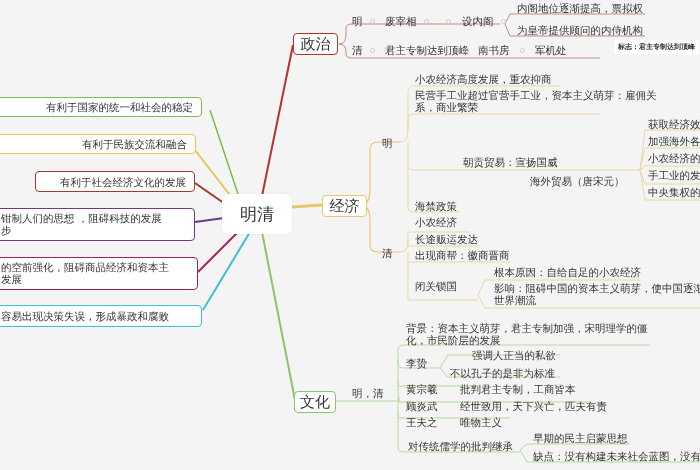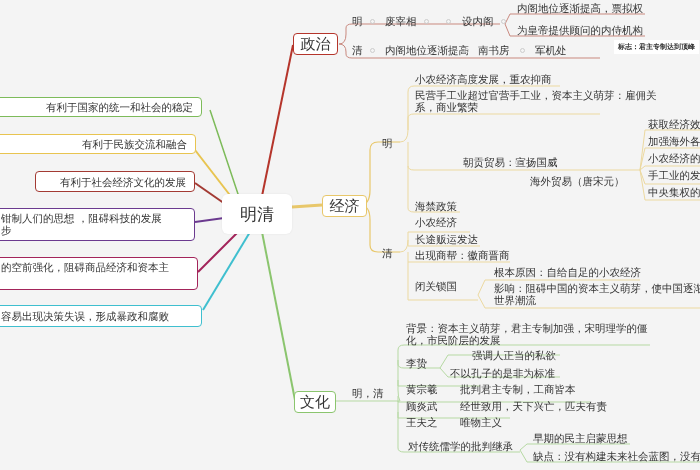--- a/index.html
+++ b/index.html
@@ -97,41 +97,42 @@
 </div>
 <div class="left-box" style="left:35px; top:171px; width:160px; height:21px; border:1px solid #a33a33; text-align:right; padding-top:4px;">
   <span>有利于社会经济文化的发展</span>
 </div>
 <div class="left-box" style="left:-10px; top:208px; width:205px; height:33px; border:1px solid #6b3a8f; padding-left:10px; padding-top:3px;">
   <div>钳制人们的思想 ，阻碍科技的发展</div>
   <div>步</div>
 </div>
 <div class="left-box" style="left:-10px; top:257px; width:208px; height:33px; border:1px solid #a3245a; padding-left:10px; padding-top:3px;">
   <div>的空前强化，阻碍商品经济和资本主</div>
+  <div>发展</div>
 </div>
 <div class="left-box" style="left:-10px; top:305px; width:212px; height:22px; border:1px solid #3fbfcf; padding-left:10px; padding-top:4px;">
   <span>容易出现决策失误，形成暴政和腐败</span>
 </div>
 
 <div class="box" style="left:293px; top:33px; width:45px; height:22px; border:1.5px solid #b5352b;">
   <span>政治</span>
 </div>
 <div class="t" style="left:352px; top:15px;">明</div>
 <div class="dot" style="left:370px; top:19px;"></div>
 <div class="t" style="left:385px; top:15px;">废宰相</div>
 <div class="dot" style="left:424px; top:19px;"></div>
 <div class="dot" style="left:446px; top:19px;"></div>
 <div class="t" style="left:462px; top:15px;">设内阁</div>
 <div class="dot" style="left:501px; top:19px;"></div>
 <div class="t" style="left:517px; top:2px;">内阁地位逐渐提高，票拟权</div>
 <div class="t" style="left:517px; top:24px;">为皇帝提供顾问的内侍机构</div>
 
 <div class="t" style="left:352px; top:44px;">清</div>
 <div class="dot" style="left:370px; top:48px;"></div>
-<div class="t" style="left:385px; top:44px;">内阁地位逐渐提高</div>
+<div class="t" style="left:385px; top:44px;">君主专制达到顶峰</div>
 <div class="dot" style="left:464px; top:48px;"></div>
 <div class="t" style="left:478px; top:44px;">南书房</div>
 <div class="dot" style="left:520px; top:48px;"></div>
 <div class="t" style="left:535px; top:44px;">军机处</div>
 <div class="note">标志：君主专制达到顶峰</div>
 
 <div class="box" style="left:322px; top:195px; width:45px; height:22px; border:1.5px solid #e8c76a;">
   <span>经济</span>
 </div>
 <div class="t" style="left:382px; top:137px;">明</div>

